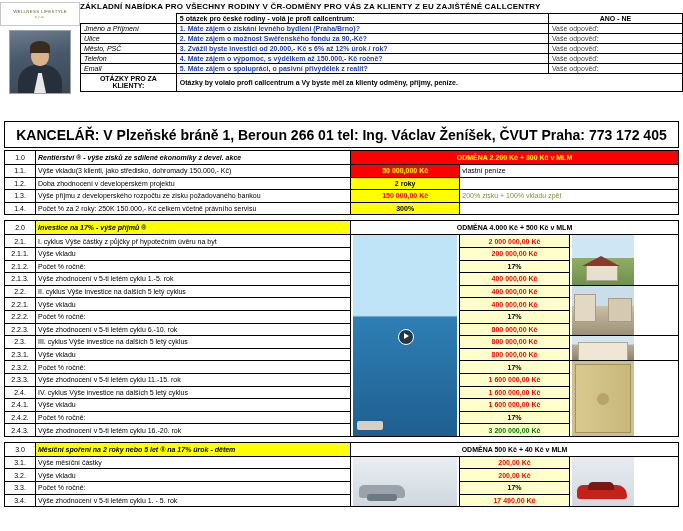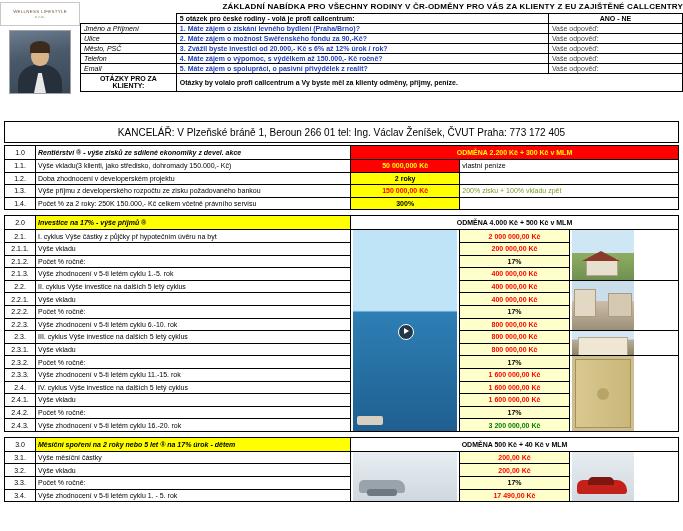--- a/index.html
+++ b/index.html
@@ -39,40 +39,40 @@
     position:absolute;left:50%;bottom:0;width:44px;height:28px;margin-left:-22px;
     border-radius:18px 18px 0 0;background:#26303c;
   }
   .photo .shirt{
     position:absolute;left:50%;bottom:0;width:12px;height:20px;margin-left:-6px;
     background:#e8e8e8;clip-path:polygon(35% 0,65% 0,100% 100%,0 100%);
   }
 
   .top-right{flex:1;}
   .doc-title{
-    text-align:right;font-size:8px;font-weight:bold;letter-spacing:.2px;
+    text-align:left;font-size:8px;font-weight:bold;letter-spacing:.2px;
     padding:2px 0 2px 0;
   }
   table{border-collapse:collapse;}
   .q-table{width:100%;table-layout:fixed;}
   .q-table td{border:1px solid #000;padding:1px 3px;vertical-align:middle;font-size:7px;}
   .q-head{font-weight:bold;font-size:7.6px;}
   .q-ans-head{font-weight:bold;text-align:center;font-size:7.2px;}
   .q-lbl{font-size:6.4px;font-style:italic;}
   .q-text{color:#1f3fbf;font-weight:bold;font-size:7px;}
   .q-ansbox{background:#ffffff;font-size:6px;color:#444;}
   .q-note{font-size:6.2px;font-weight:bold;}
   .clientlabel{font-size:5.4px;font-weight:bold;text-align:center;line-height:1.05;}
 
   
   .banner{
     border:1px solid #000;margin:3px 4px 2px 4px;padding:3px 2px 4px 2px;text-align:center;
   }
   .banner .l1{font-size:10.5px;font-weight:bold;letter-spacing:.2px;}
-  .banner .l2{font-size:10px;font-weight:normal;margin-top:2px;}
+  .banner .l2{font-size:14px;font-weight:bold;margin-top:2px;}
 
   
   .grid{width:675px;margin:0 4px;table-layout:fixed;}
   .grid td{border:1px solid #000;padding:0 2px;height:11.6px;font-size:7px;vertical-align:middle;}
   .c-num{width:26px;text-align:center;}
   .c-desc{width:310px;}
   .c-img{width:60px;padding:0;border:1px solid #000;}
   .c-val{width:95px;text-align:center;font-weight:bold;}
   .c-img2{width:64px;padding:0;}
   .c-note{width:120px;font-size:5.8px;}

